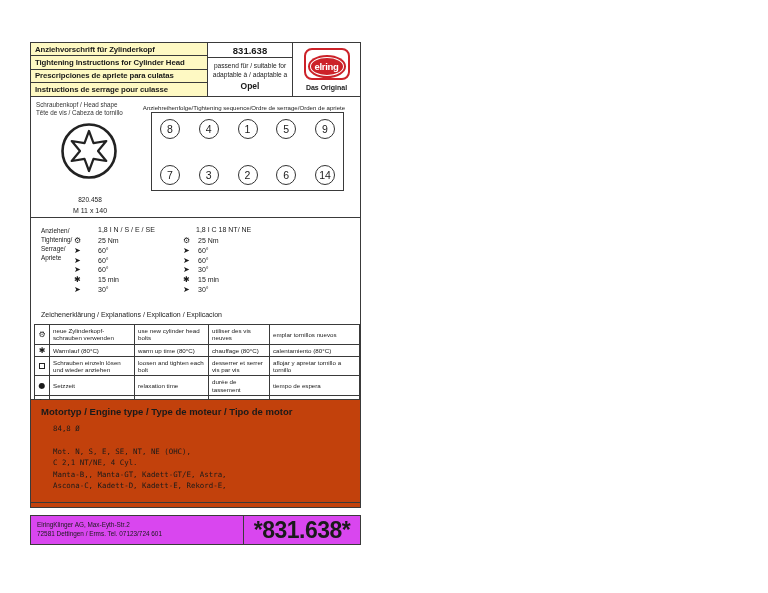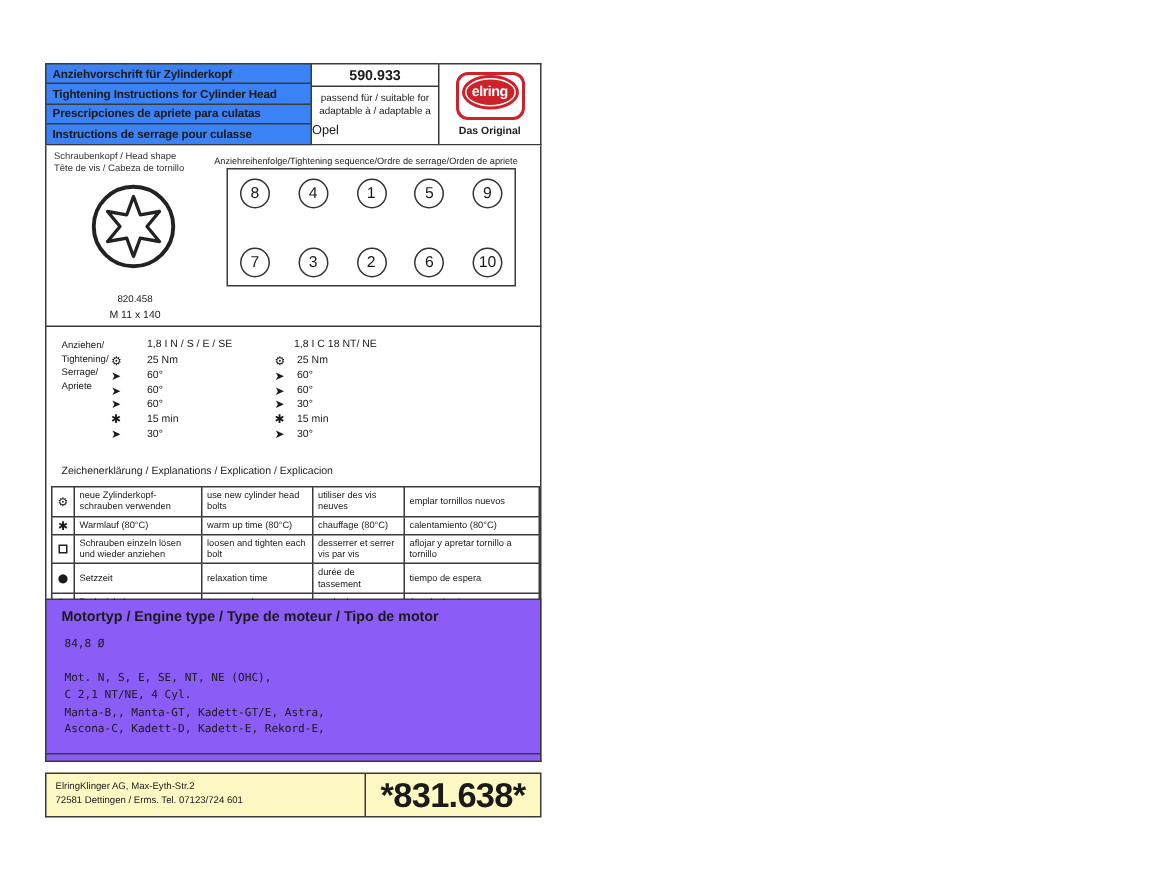--- a/index.html
+++ b/index.html
@@ -3,32 +3,32 @@
 <meta charset="utf-8">
 <style>
   * { margin:0; padding:0; box-sizing:border-box; }
   html,body { width:768px; height:593px; background:#ffffff; overflow:hidden; }
   body { font-family:"Liberation Sans","DejaVu Sans",sans-serif; color:#1a1a1a; }
 
   .sheet { position:absolute; left:30px; top:42px; width:331px; }
 
   
   .hdr { display:grid; grid-template-columns:178px 85px 68px; height:55px; }
-  .hdr-titles { border:1px solid #3a3a3a; display:grid; grid-template-rows:repeat(4,1fr); background:#3b82f6; }
+  .hdr-titles { border:1px solid #3a3a3a; display:grid; grid-template-rows:repeat(4,1fr); background:#fef9c3; }
   .hdr-title-row { border-bottom:1px solid #3a3a3a; display:flex; align-items:center; padding-left:4px;
                    font-weight:bold; font-size:7.8px; letter-spacing:-0.1px; white-space:nowrap; overflow:hidden; }
   .hdr-title-row:last-child { border-bottom:none; }
   .hdr-mid { border:1px solid #3a3a3a; border-left:none; display:flex; flex-direction:column; }
   .part-no { height:15px; display:flex; align-items:center; justify-content:center;
              font-weight:bold; font-size:9.5px; border-bottom:1px solid #3a3a3a; }
   .suitable { font-size:6.6px; text-align:center; padding-top:4px; line-height:8.5px; }
-  .vehicle { margin-top:auto; font-weight:normal; font-size:8.5px; padding-bottom:5px; }
+  .vehicle { margin-top:auto; text-align:center; font-weight:bold; font-size:8.5px; padding-bottom:5px; }
   .hdr-logo { border:1px solid #3a3a3a; border-left:none; display:flex; flex-direction:column; align-items:center; }
   .logo-box { margin-top:5px; width:46px; height:32px; border:2.5px solid #cc2229; border-radius:8px;
-              display:flex; align-items:flex-start; justify-content:center; background:#fff; }
+              display:flex; align-items:flex-end; justify-content:center; background:#fff; }
   .logo-ellipse { position:relative; width:38px; height:23px; background:#cc2229; border-radius:50%;
                   display:flex; align-items:center; justify-content:center; }
   .logo-ellipse::after { content:""; position:absolute; inset:2px; border:1px solid #fff; border-radius:50%; }
   .logo-word { color:#fff; font-weight:bold; font-size:9.5px; letter-spacing:-0.3px; z-index:1; }
   .logo-tagline { margin-top:4px; font-size:7px; font-weight:bold; }
 
   
   .sec-shape { position:relative; border:1px solid #3a3a3a; border-top:none; height:121px; background:#fff; }
   .shape-labels { position:absolute; left:5px; top:4px; font-size:6.3px; line-height:8px; color:#333; }
   .torx { position:absolute; left:28px; top:24px; }
@@ -53,48 +53,48 @@
   .step .val { font-size:7px; margin-left:12px; }
   .steps.c2 .step .val { margin-left:3px; }
   .legend-title { position:absolute; left:10px; top:93px; font-size:7px; }
   table.legend { position:absolute; left:3px; top:106px; width:325px; border-collapse:collapse;
                  font-size:6.2px; line-height:7.3px; table-layout:fixed; }
   table.legend td { border:1px solid #3a3a3a; padding:2px 3px; vertical-align:middle; }
   td.symcell { text-align:center; font-family:"DejaVu Sans",sans-serif; font-size:8px; padding:2px 1px; }
   .sq { display:inline-block; width:6px; height:6px; border:1.1px solid #222; background:#fff; }
 
   
-  .sec-engine { position:relative; border:1px solid #3a3a3a; border-top:none; height:108px; background:#8b5cf6;padding-left:36px; }
+  .sec-engine { position:relative; border:1px solid #3a3a3a; border-top:none; height:108px; background:#c2410c;padding-left:36px; }
   .engine-title { position:absolute; left:10px; top:6px; font-size:9.5px; font-weight:bold; }
-  .engine-lines { position:absolute; left:12px; top:24px; font-family:"DejaVu Sans Mono","Liberation Mono",monospace;
+  .engine-lines { position:absolute; left:22px; top:24px; font-family:"DejaVu Sans Mono","Liberation Mono",monospace;
                   font-size:7.4px; }
   .mono-line { height:11.4px; white-space:pre; }
   .engine-strip { position:absolute; left:0; right:0; bottom:0; height:5px; border-top:1px solid #3a3a3a; }
 
   
-  .footer { margin-top:7px; border:1px solid #3a3a3a; height:30px; display:flex; background:#fef9c3; }
+  .footer { margin-top:7px; border:1px solid #3a3a3a; height:30px; display:flex; background:#d946ef; }
   .footer-address { width:213px; border-right:1px solid #3a3a3a; padding:5px 0 0 6px;
                     font-size:6.4px; line-height:8.5px; }
   .footer-part { flex:1; display:flex; align-items:center; justify-content:center;
                  font-weight:bold; font-size:23px; letter-spacing:-0.5px; }
 </style>
 </head>
 <body>
 
 <div class="sheet">
 
   <div class="hdr">
     <div class="hdr-titles">
       <div class="hdr-title-row">Anziehvorschrift für Zylinderkopf</div>
       <div class="hdr-title-row">Tightening Instructions for Cylinder Head</div>
       <div class="hdr-title-row">Prescripciones de apriete para culatas</div>
       <div class="hdr-title-row">Instructions de serrage pour culasse</div>
     </div>
     <div class="hdr-mid">
-      <div class="part-no">590.933</div>
+      <div class="part-no">831.638</div>
       <div class="suitable">
         <div>passend für / suitable for</div>
         <div>adaptable à / adaptable a</div>
       </div>
       <div class="vehicle">Opel</div>
     </div>
     <div class="hdr-logo">
       <div class="logo-box">
         <div class="logo-ellipse">
           <span class="logo-word">elring</span>
@@ -123,21 +123,21 @@
         <span class="seq-num">4</span>
         <span class="seq-num">1</span>
         <span class="seq-num">5</span>
         <span class="seq-num">9</span>
       </div>
       <div class="seq-row r2">
         <span class="seq-num">7</span>
         <span class="seq-num">3</span>
         <span class="seq-num">2</span>
         <span class="seq-num">6</span>
-        <span class="seq-num">10</span>
+        <span class="seq-num">14</span>
       </div>
     </div>
   </div>
 
   <div class="sec-tight">
     <div class="tight-label">
       <div>Anziehen/</div>
       <div>Tightening/</div>
       <div>Serrage/</div>
       <div>Apriete</div>

